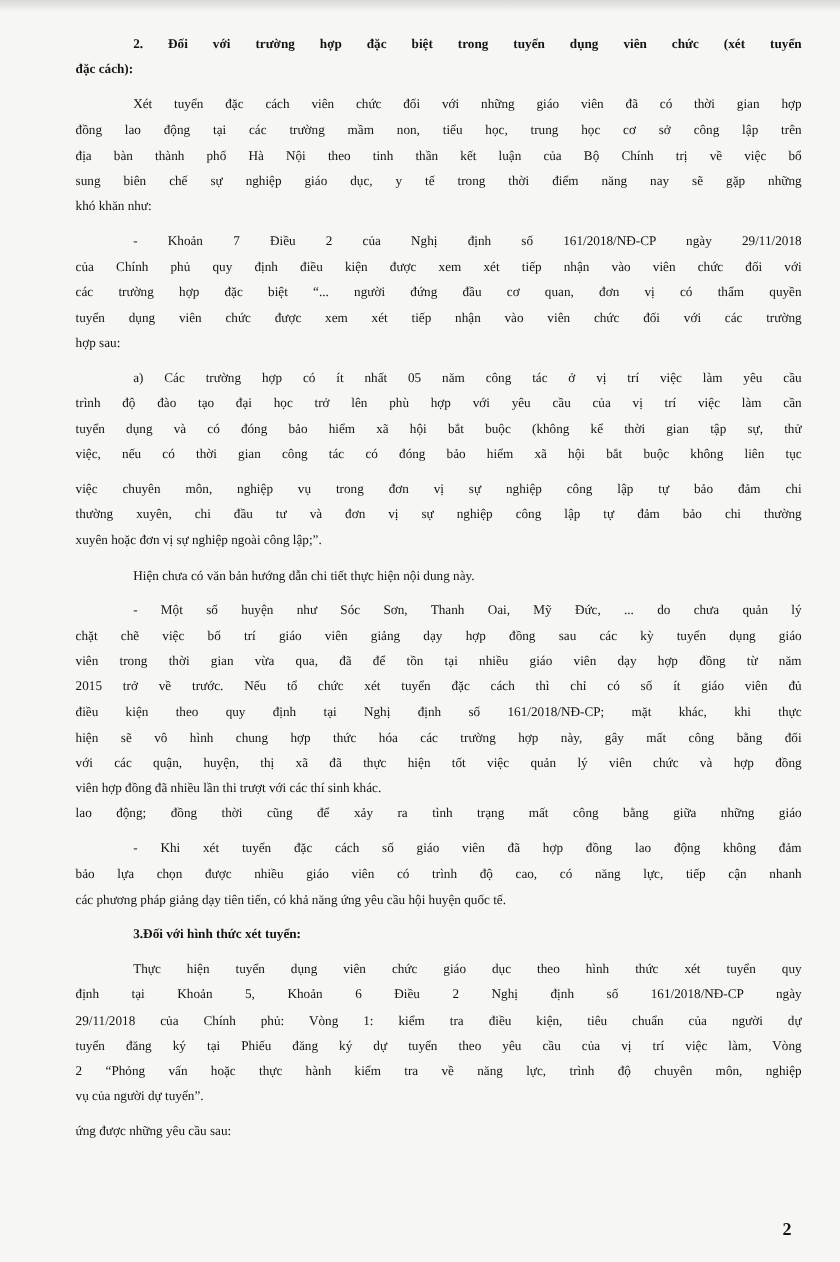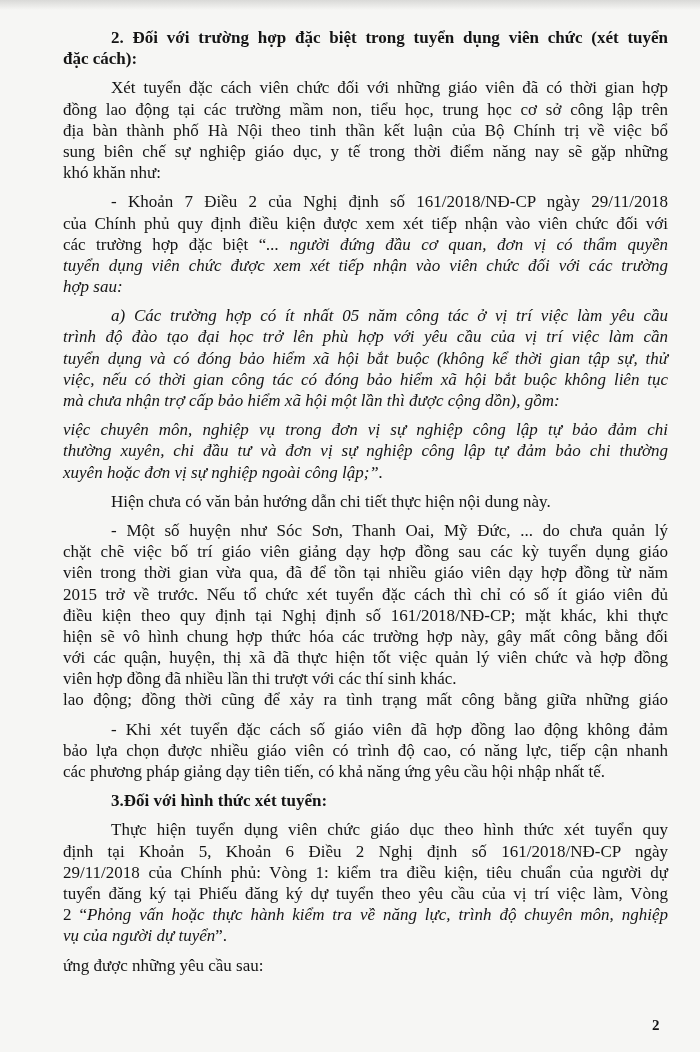--- a/index.html
+++ b/index.html
@@ -10,27 +10,27 @@
     color: #141414;
     position: relative;
   }
   .topshade {
     position: absolute; left: 0; top: 0; width: 700px; height: 10px;
     background: linear-gradient(#d9d9d7, #f6f6f4);
   }
   .page { position: absolute; left: 63px; top: 27px; width: 605px; }
   .line {
     display: block; height: 21.2px; line-height: 21.2px;
-    font-size: 17px; white-space: nowrap;
+    font-size: 11px; white-space: nowrap;
     text-align: justify; text-align-last: justify;
   }
   .line.last { text-align-last: left; }
   .ind { padding-left: 48px; }
   .b { font-weight: bold; }
-  .i { font-style: italic; }
+  .i { }
   .gap { height: 8px; }
   .pnum {
     position: absolute; left: 652px; top: 1017px;
     font-size: 15px; font-weight: bold;
   }
 </style>
 </head>
 <body>
 
 <div class="topshade"></div>
@@ -59,21 +59,20 @@
     <span class="line i">tuyển dụng viên chức được xem xét tiếp nhận vào viên chức đối với các trường</span>
     <span class="line i last">hợp sau:</span>
   </div>
   <div class="gap"></div>
 
   <div>
     <span class="line i ind">a) Các trường hợp có ít nhất 05 năm công tác ở vị trí việc làm yêu cầu</span>
     <span class="line i">trình độ đào tạo đại học trở lên phù hợp với yêu cầu của vị trí việc làm cần</span>
     <span class="line i">tuyển dụng và có đóng bảo hiểm xã hội bắt buộc (không kể thời gian tập sự, thử</span>
     <span class="line i">việc, nếu có thời gian công tác có đóng bảo hiểm xã hội bắt buộc không liên tục</span>
-    <span class="line i last">mà chưa nhận trợ cấp bảo hiểm xã hội một lần thì được cộng dồn), gồm:</span>
   </div>
   <div class="gap"></div>
 
   <div>
     <span class="line i">việc chuyên môn, nghiệp vụ trong đơn vị sự nghiệp công lập tự bảo đảm chi</span>
     <span class="line i">thường xuyên, chi đầu tư và đơn vị sự nghiệp công lập tự đảm bảo chi thường</span>
     <span class="line i last">xuyên hoặc đơn vị sự nghiệp ngoài công lập;”.</span>
   </div>
   <div class="gap"></div>
 
@@ -91,21 +90,21 @@
     <span class="line">hiện sẽ vô hình chung hợp thức hóa các trường hợp này, gây mất công bằng đối</span>
     <span class="line">với các quận, huyện, thị xã đã thực hiện tốt việc quản lý viên chức và hợp đồng</span>
     <span class="line last">viên hợp đồng đã nhiều lần thi trượt với các thí sinh khác.</span>
     <span class="line">lao động; đồng thời cũng để xảy ra tình trạng mất công bằng giữa những giáo</span>
   </div>
   <div class="gap"></div>
 
   <div>
     <span class="line ind">- Khi xét tuyển đặc cách số giáo viên đã hợp đồng lao động không đảm</span>
     <span class="line">bảo lựa chọn được nhiều giáo viên có trình độ cao, có năng lực, tiếp cận nhanh</span>
-    <span class="line last">các phương pháp giảng dạy tiên tiến, có khả năng ứng yêu cầu hội nhập nhất tế.</span>
+    <span class="line last">các phương pháp giảng dạy tiên tiến, có khả năng ứng yêu cầu hội huyện quốc tế.</span>
   </div>
   <div class="gap"></div>
 
   <div>
     <span class="line b ind last">3.Đối với hình thức xét tuyển:</span>
   </div>
   <div class="gap"></div>
 
   <div>
     <span class="line ind">Thực hiện tuyển dụng viên chức giáo dục theo hình thức xét tuyển  quy</span>

